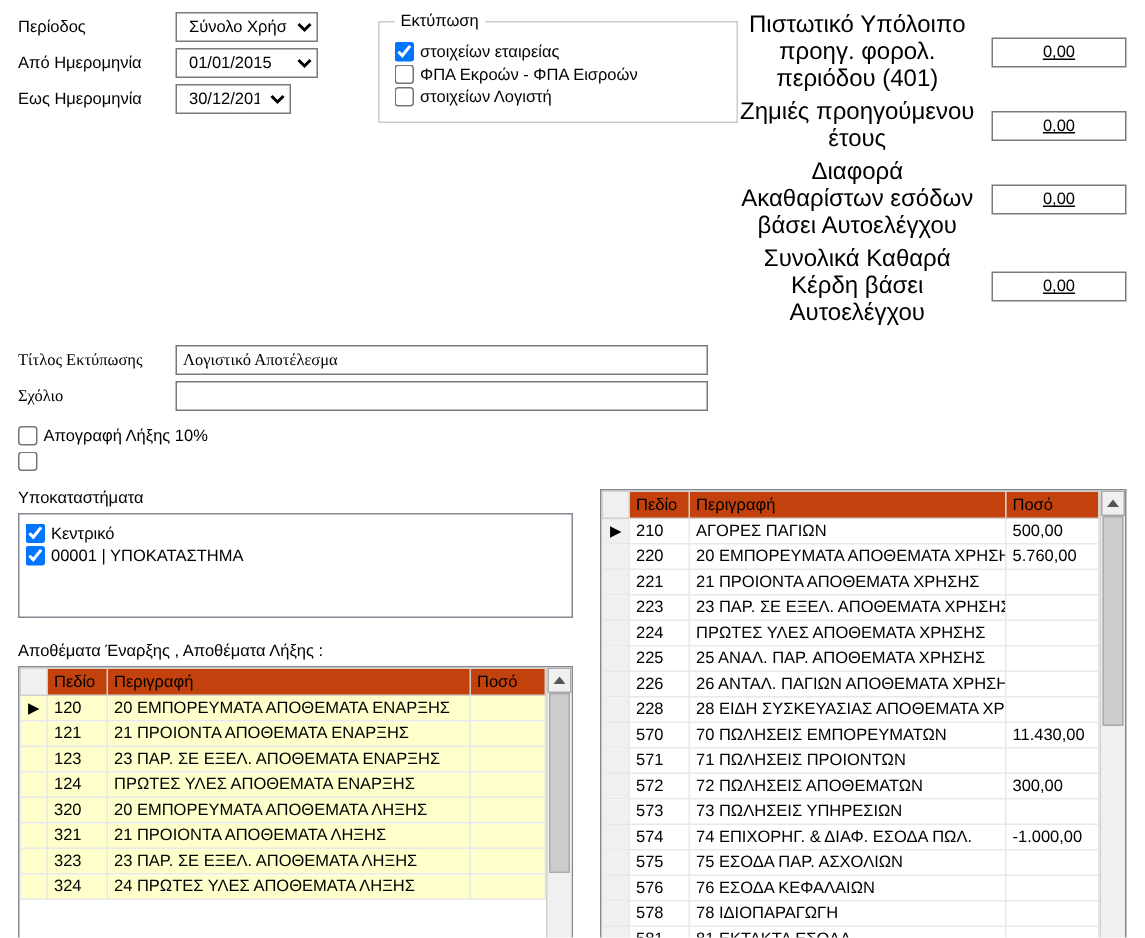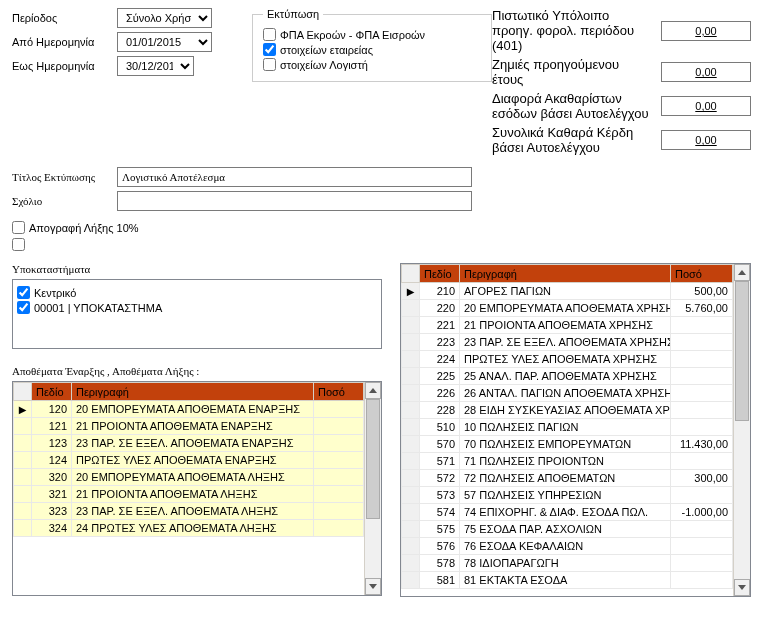--- a/index.html
+++ b/index.html
@@ -17,47 +17,47 @@
 .left-col { flex: 0 0 240px; }
 .mid-col { flex: 0 0 240px; }
 .right-col { flex: 1; }
 
 fieldset { border: 1px solid #ccc; padding: 6px 10px 8px; }
 legend { font-size: 11px; padding: 0 4px; }
 .chk-row { display: flex; align-items: center; gap: 4px; margin: 2px 0; }
 .chk-row input { margin: 0; }
 
 .right-row { display: flex; align-items: center; margin-bottom: 4px; justify-content: flex-end; }
-.right-lbl { flex: 1; text-align: left; padding-right: 10px; font-size: 13px; }
+.right-lbl { flex: 1; text-align: center; padding-right: 10px; font-size: 16px; }
 
 .full-row { display: flex; align-items: center; margin-top: 8px; font-family: Liberation Serif, serif; }
 .full-row .lbl { width: 105px; }
 .full-row input { flex: 0 0 355px; }
 
 .check-section { margin-top: 10px; }
 .check-section .chk-row { margin-bottom: 4px; }
 
 .split { display: flex; gap: 18px; margin-top: 12px; }
 .panel-left { flex: 0 0 370px; }
 .panel-right { flex: 1; }
 
-.section-title { margin-bottom: 4px; font-family: Liberation Serif, serif; }
+.section-title { margin-bottom: 4px; }
 
 .listbox { border: 1px solid #828790; background: #fff; height: 70px; padding: 4px; overflow: auto; }
 
 .grid-wrap { border: 1px solid #828790; background: #fff; display: flex; }
 .grid-scroll-area { flex: 1; overflow: hidden; }
 .grid-vscroll { width: 17px; background: #f0f0f0; border-left: 1px solid #d4d0c8; position: relative; }
 .grid-vscroll-thumb { position: absolute; left: 1px; right: 1px; top: 17px; height: 40px; background: #cdcdcd; border: 1px solid #ababab; }
 .grid-vscroll-btn { position: absolute; left: 0; right: 0; height: 17px; background: #f0f0f0; border: 1px solid #ababab; display: flex; align-items: center; justify-content: center; font-size: 8px; color: #555; }
 
 table.grid { border-collapse: collapse; width: 100%; table-layout: fixed; }
 table.grid th { background: #c2410c; border: 1px solid #d4d0c8; padding: 2px 4px; font-weight: normal; text-align: left; font-size: 11px; height: 18px; }
 table.grid td { border: 1px solid #e8e8e8; padding: 1px 4px; font-size: 11px; height: 17px; background: #fff; white-space: nowrap; overflow: hidden; }
-table.grid td.num { text-align: right; }
+table.grid td.num { }
 table.grid .row-selector { width: 18px; background: #f0f0f0; text-align: center; }
 table.grid tr.hl td { background: #ffffcc; }
 
 .left-grid { height: 215px; }
 .right-grid { height: 334px; }
 
 .arrow-down { width:0; height:0; border-left:4px solid transparent; border-right:4px solid transparent; border-top:5px solid #555; display:inline-block; }
 .arrow-up { width:0; height:0; border-left:4px solid transparent; border-right:4px solid transparent; border-bottom:5px solid #555; display:inline-block; }
 .ptr { font-size: 10px; }
 </style>
@@ -77,26 +77,26 @@
     <div class="row">
       <span class="lbl">Εως Ημερομηνία</span>
       <select style="width:77px"><option>30/12/2015</option></select>
     </div>
   </div>
 
   <div class="mid-col">
     <fieldset>
       <legend>Εκτύπωση</legend>
       <div class="chk-row">
+          <input type="checkbox" checked="" style="">
+          <span>στοιχείων εταιρείας</span>
+        </div>
+      <div class="chk-row">
           <input type="checkbox" style="">
           <span>ΦΠΑ Εκροών - ΦΠΑ Εισροών</span>
-        </div>
-      <div class="chk-row">
-          <input type="checkbox" checked="" style="">
-          <span>στοιχείων εταιρείας</span>
         </div>
       <div class="chk-row">
           <input type="checkbox" style="">
           <span>στοιχείων Λογιστή</span>
         </div>
     </fieldset>
   </div>
 
   <div class="right-col">
     <div class="right-row">
@@ -295,46 +295,40 @@
                 <td class="num"></td>
               </tr>
               <tr>
                 <td class="row-selector"></td>
                 <td class="num">228</td>
                 <td>28 ΕΙΔΗ ΣΥΣΚΕΥΑΣΙΑΣ ΑΠΟΘΕΜΑΤΑ ΧΡΗΣΗΣ</td>
                 <td class="num"></td>
               </tr>
               <tr>
                 <td class="row-selector"></td>
-                <td class="num">510</td>
-                <td>10 ΠΩΛΗΣΕΙΣ ΠΑΓΙΩΝ</td>
-                <td class="num"></td>
-              </tr>
-              <tr>
-                <td class="row-selector"></td>
                 <td class="num">570</td>
                 <td>70 ΠΩΛΗΣΕΙΣ ΕΜΠΟΡΕΥΜΑΤΩΝ</td>
                 <td class="num">11.430,00</td>
               </tr>
               <tr>
                 <td class="row-selector"></td>
                 <td class="num">571</td>
                 <td>71 ΠΩΛΗΣΕΙΣ ΠΡΟΙΟΝΤΩΝ</td>
                 <td class="num"></td>
               </tr>
               <tr>
                 <td class="row-selector"></td>
                 <td class="num">572</td>
                 <td>72 ΠΩΛΗΣΕΙΣ ΑΠΟΘΕΜΑΤΩΝ</td>
                 <td class="num">300,00</td>
               </tr>
               <tr>
                 <td class="row-selector"></td>
                 <td class="num">573</td>
-                <td>57 ΠΩΛΗΣΕΙΣ ΥΠΗΡΕΣΙΩΝ</td>
+                <td>73 ΠΩΛΗΣΕΙΣ ΥΠΗΡΕΣΙΩΝ</td>
                 <td class="num"></td>
               </tr>
               <tr>
                 <td class="row-selector"></td>
                 <td class="num">574</td>
                 <td>74 ΕΠΙΧΟΡΗΓ. &amp; ΔΙΑΦ. ΕΣΟΔΑ ΠΩΛ.</td>
                 <td class="num">-1.000,00</td>
               </tr>
               <tr>
                 <td class="row-selector"></td>

